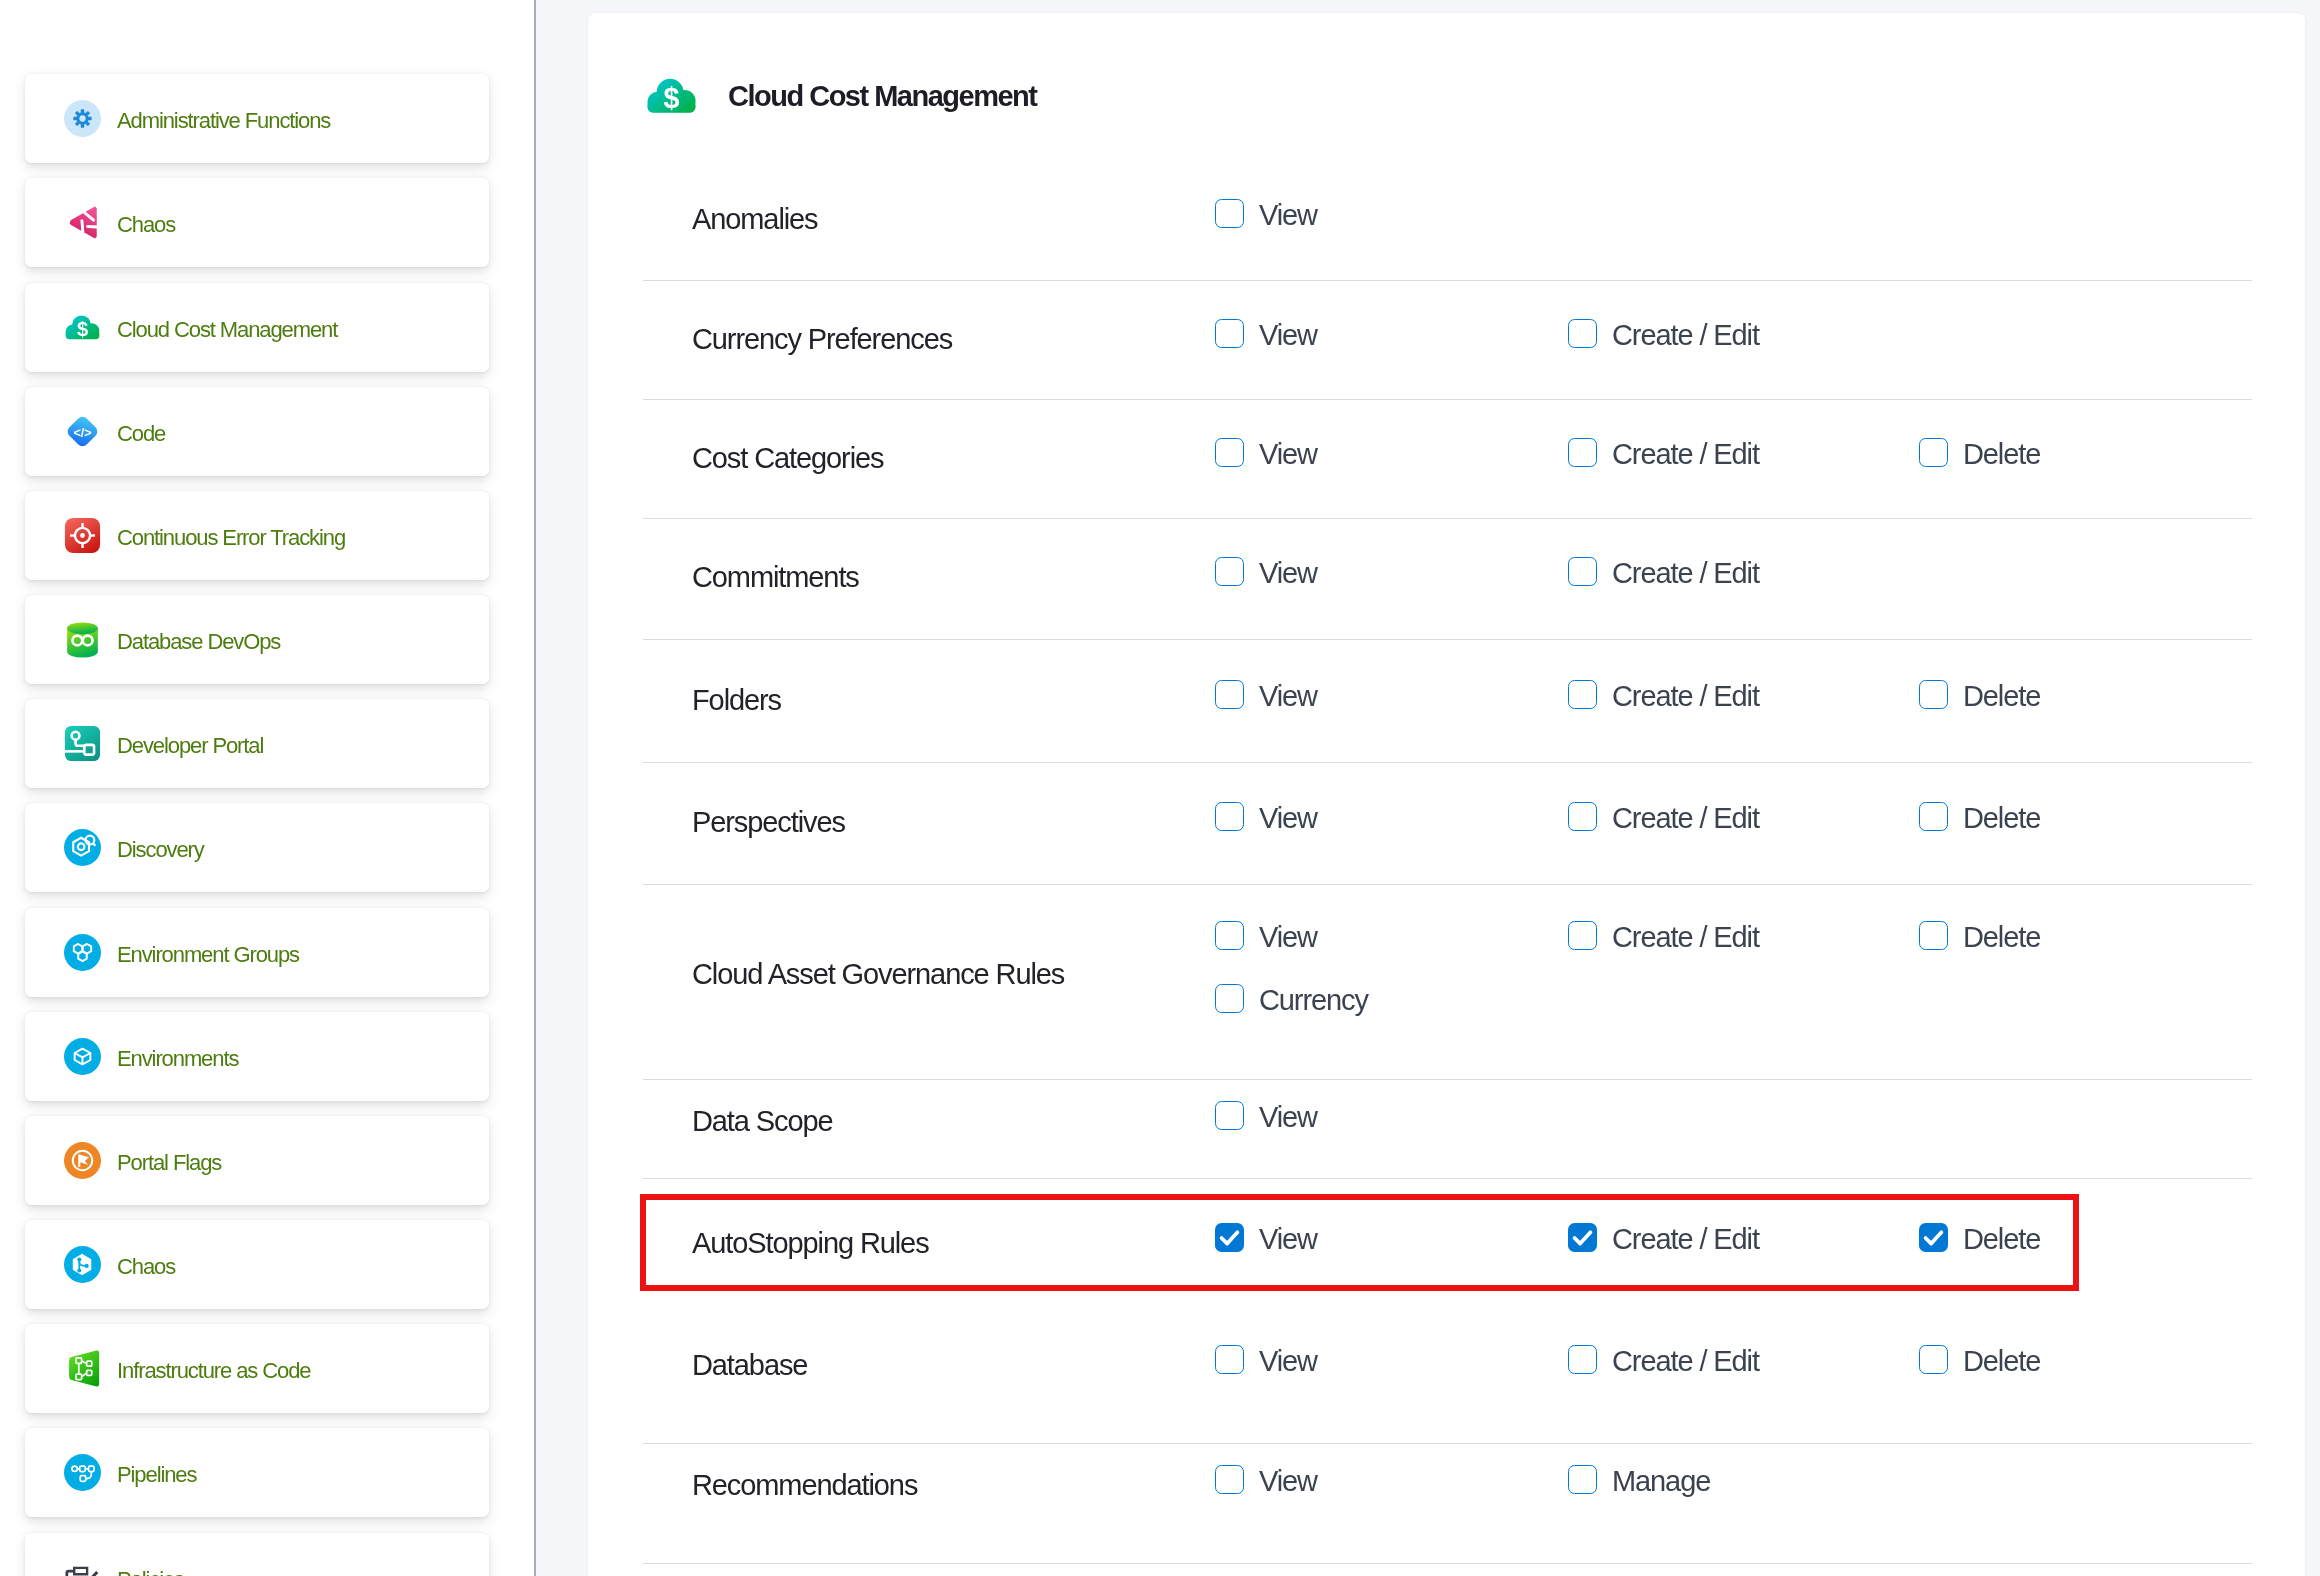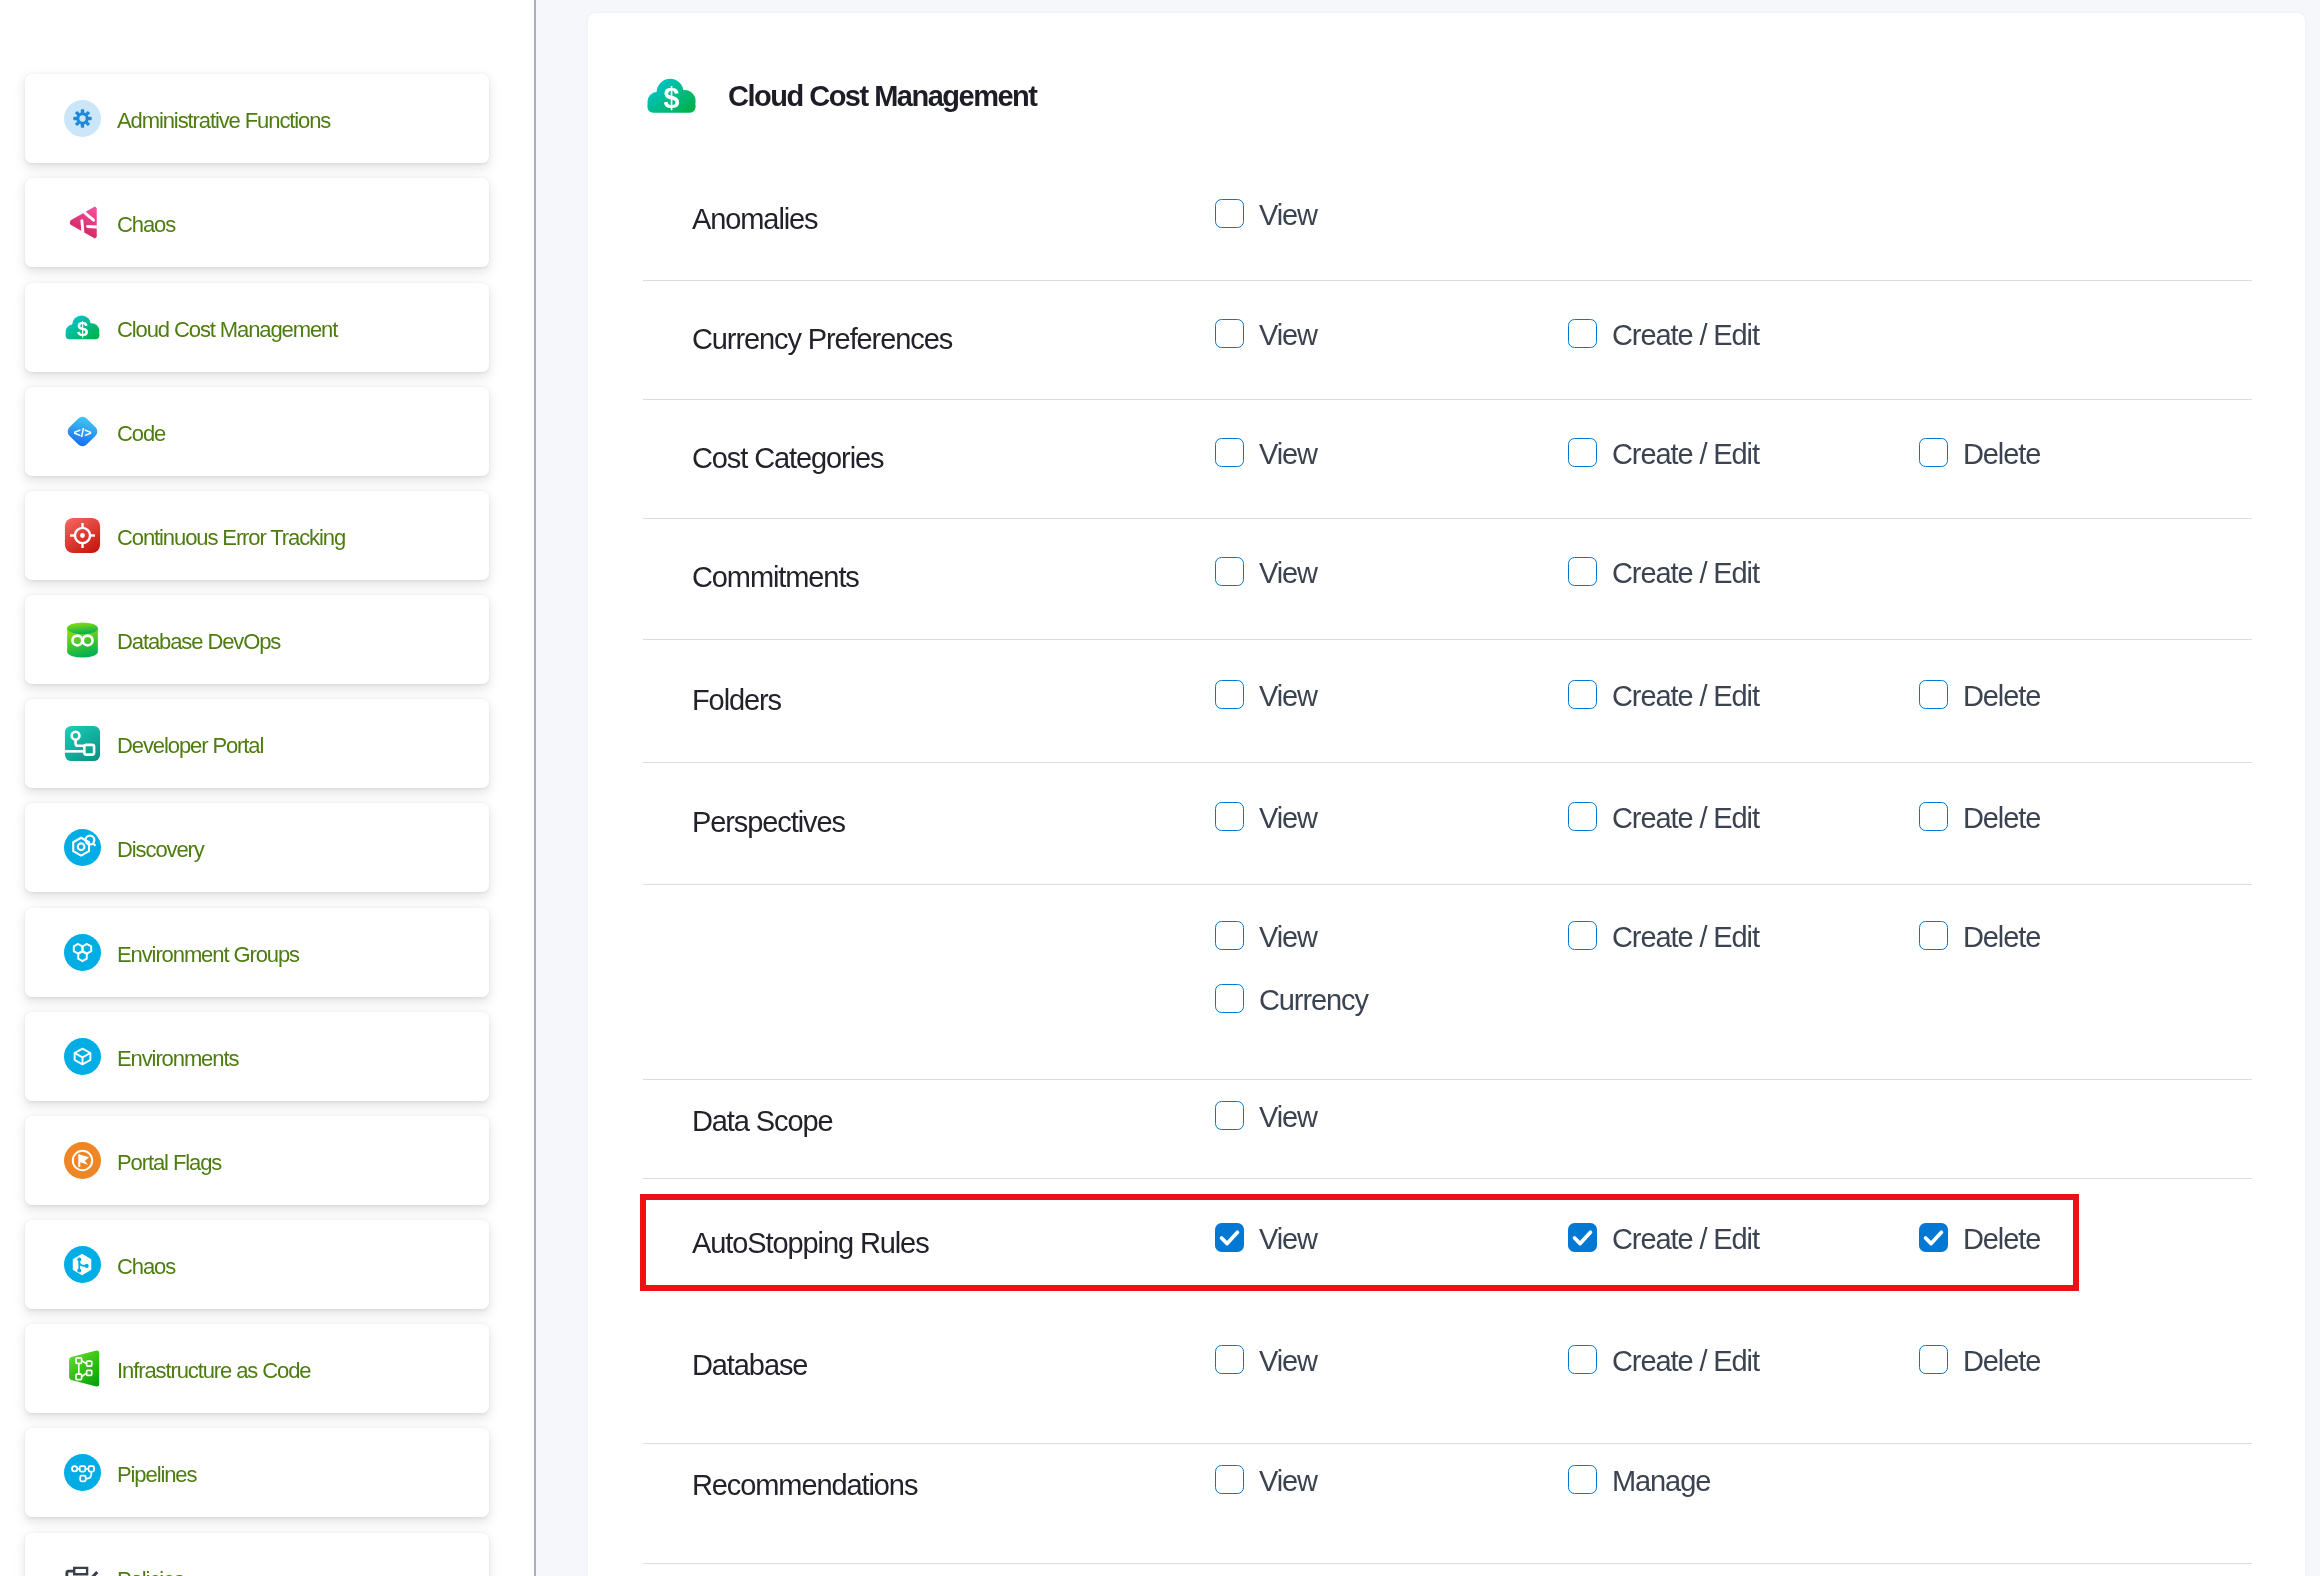--- a/index.html
+++ b/index.html
@@ -367,20 +367,21 @@
       <span class="cl">View</span>
     </div>
 <div class="cell" style="left:980px;top:789px">
       <span class="cb"></span>
       <span class="cl">Create / Edit</span>
     </div>
 <div class="cell" style="left:1331px;top:789px">
       <span class="cb"></span>
       <span class="cl">Delete</span>
     </div>
+<div class="rl" style="top:941px">Cloud Asset Governance Rules</div>
 <div class="cell" style="left:627px;top:908px">
       <span class="cb"></span>
       <span class="cl">View</span>
     </div>
 <div class="cell" style="left:980px;top:908px">
       <span class="cb"></span>
       <span class="cl">Create / Edit</span>
     </div>
 <div class="cell" style="left:1331px;top:908px">
       <span class="cb"></span>

